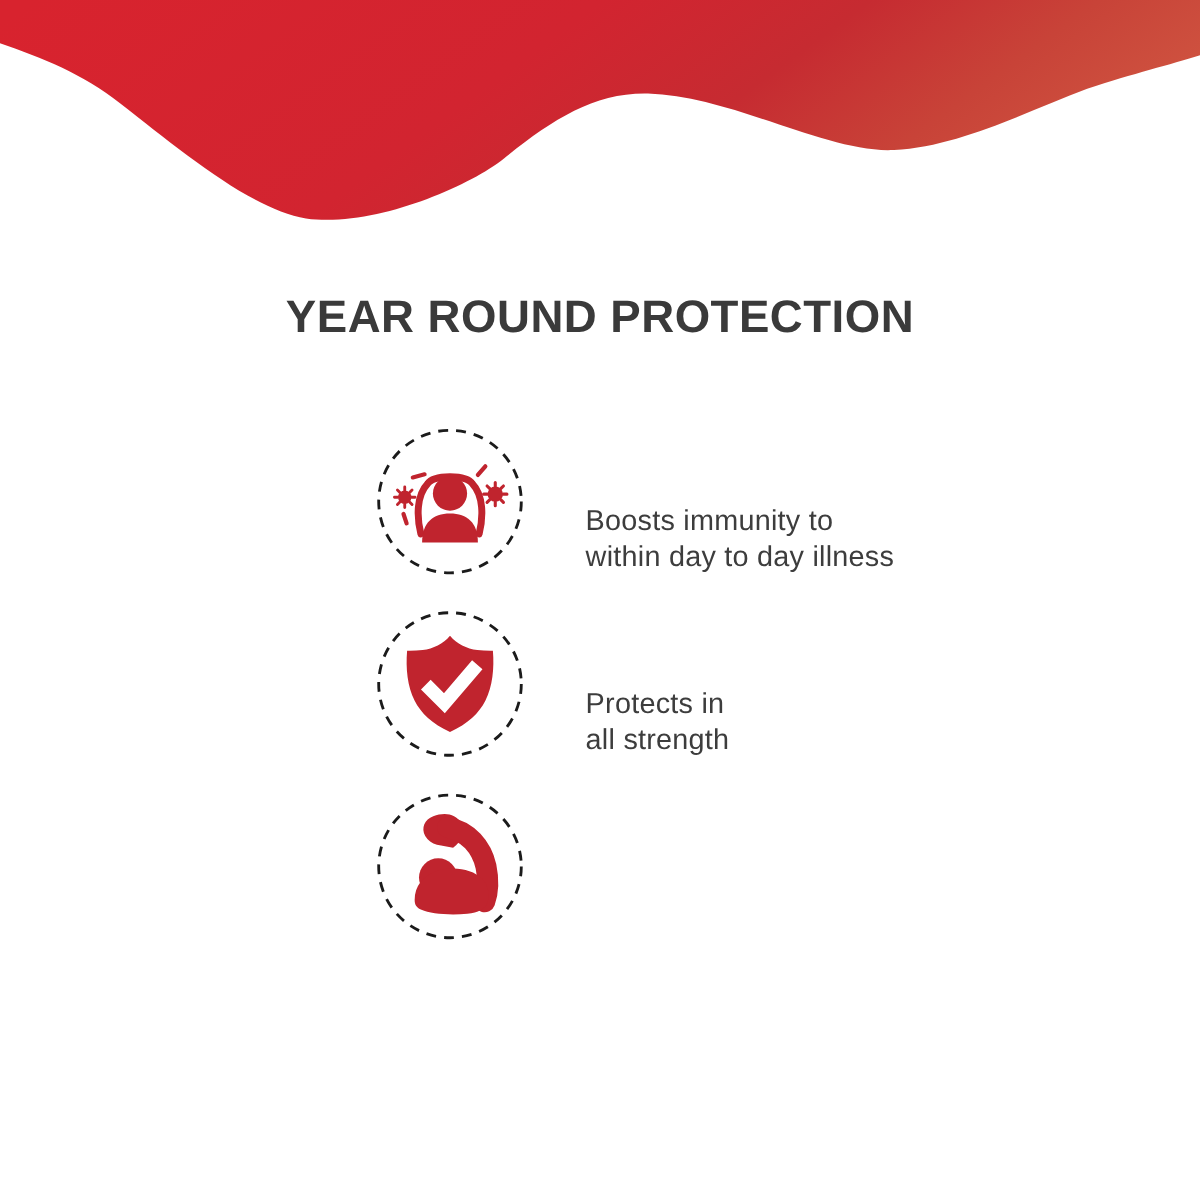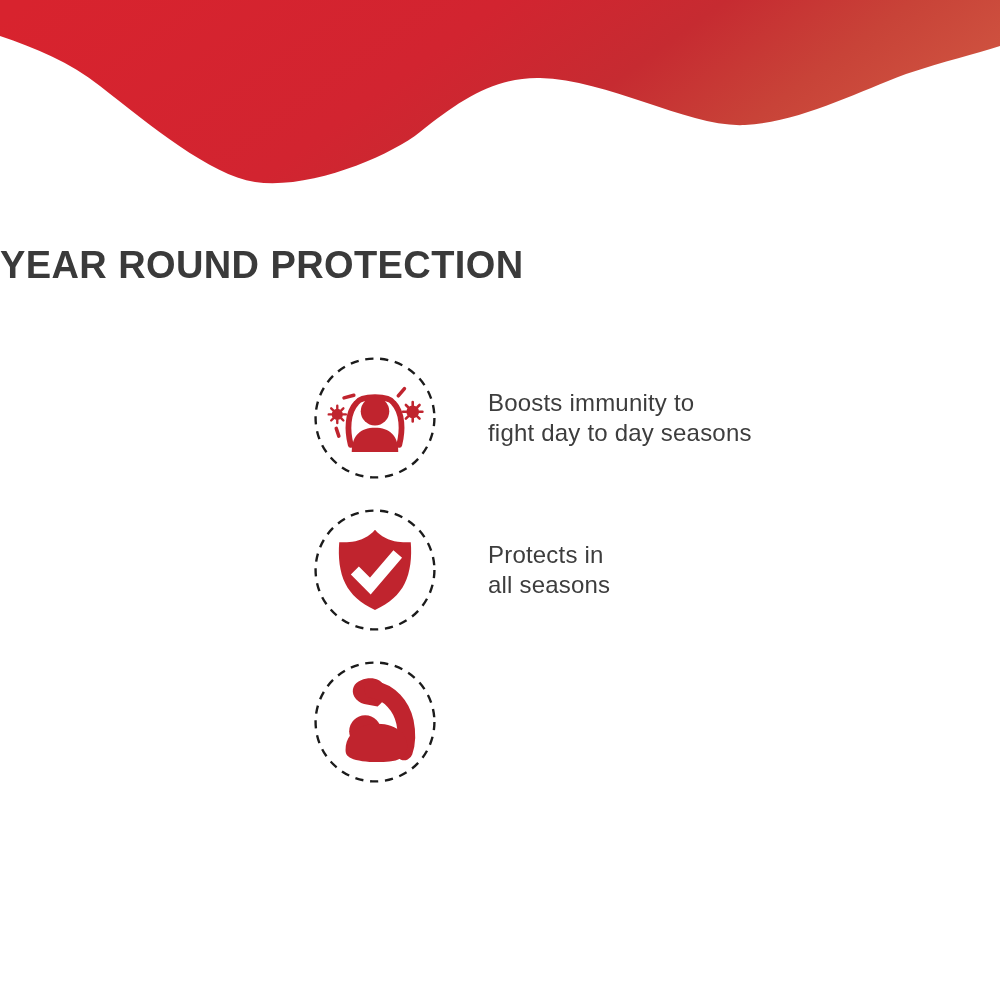--- a/index.html
+++ b/index.html
@@ -8,24 +8,24 @@
     overflow:hidden;font-family:"Liberation Sans","DejaVu Sans",sans-serif;
   }
   .wave{position:absolute;top:0;left:0;display:block;}
   .wave .stop-l{stop-color:var(--wave-red-left,#d8232e);}
   .wave .stop-m1{stop-color:#d22430;}
   .wave .stop-m2{stop-color:var(--wave-red-mid,#c62b31);}
   .wave .stop-m3{stop-color:#c84338;}
   .wave .stop-r{stop-color:var(--wave-red-right,#cf5340);}
   .title{
     position:absolute;top:244px;left:0;width:1000px;margin:0;
-    font-size:38px;font-weight:700;letter-spacing:.4px;
+    text-align:center;font-size:38px;font-weight:700;letter-spacing:.4px;
     color:var(--title-text,#3a3a3a);
   }
-  .feature{position:absolute;left:313px;display:flex;align-items:center;}
+  .feature{position:absolute;left:313px;display:flex;align-items:flex-end;}
   .feature .badge{width:124px;height:124px;flex:0 0 auto;}
   .feature .caption{
     margin-left:51px;font-size:24px;line-height:30px;
     color:var(--body-text,#3d3d3d);letter-spacing:.2px;
   }
   .f1{top:356px;}
   .f2{top:508px;}
   .f3{top:660px;}
   .dashed-ring{
     fill:#fff;stroke:var(--dashed-circle,#1b1b1b);stroke-width:2.3;
@@ -90,41 +90,41 @@
       </g>
 
       <g class="red-stroke" stroke-width="3.4" stroke-linecap="round">
         <path d="M30 40.5 L39.5 38"></path>
         <path d="M82.5 38.5 L88.5 31.5"></path>
         <path d="M22.5 70 L25 77.5"></path>
       </g>
     </svg>
     <div class="caption">
       <div>Boosts immunity to</div>
-      <div>fight day to day seasons</div>
+      <div>within day to day illness</div>
     </div>
   </div>
 
   <div class="feature f2">
     <svg class="badge" viewBox="0 0 120 120" aria-hidden="true">
       <circle class="dashed-ring" cx="60" cy="60" r="57.5"></circle>
       <path class="red-fill" d="M60 21
         C65.5 27.5 73.5 31.5 82 32.6
         C86 33.1 90.5 33.3 94.6 33.2
         C95.8 47.5 94.3 62 88.6 73.4
         C83.5 83.6 74.3 92.3 60 98.8
         C45.7 92.3 36.5 83.6 31.4 73.4
         C25.7 62 24.2 47.5 25.4 33.2
         C29.5 33.3 34 33.1 38 32.6
         C46.5 31.5 54.5 27.5 60 21 Z"></path>
       <path d="M40.5 60.5 L55.5 75.5 L82 44.5" fill="none" stroke="#ffffff" stroke-width="11" stroke-linecap="butt" stroke-linejoin="miter"></path>
     </svg>
     <div class="caption">
       <div>Protects in</div>
-      <div>all seasons</div>
+      <div>all strength</div>
     </div>
   </div>
 
   <div class="feature f3">
     <svg class="badge" viewBox="0 0 120 120" aria-hidden="true">
       <circle class="dashed-ring" cx="60" cy="60" r="57.5"></circle>
 
       <path class="red-fill" d="M46.5 19.5
         C39.5 22 36.5 29 40 35.5
         C42 39 45.5 41.5 49.5 42.5

